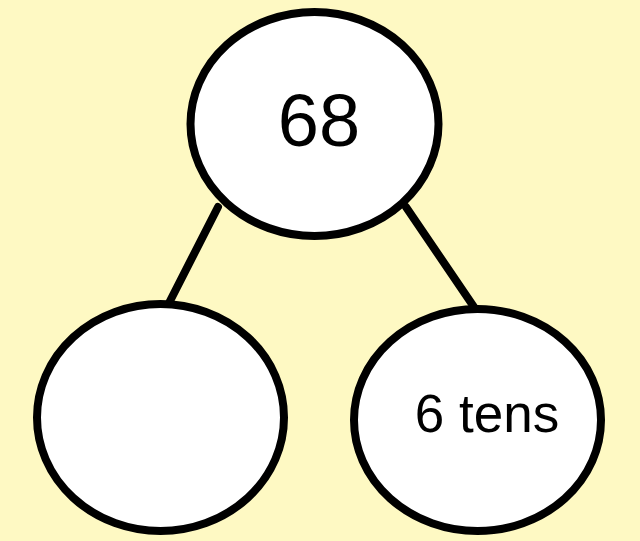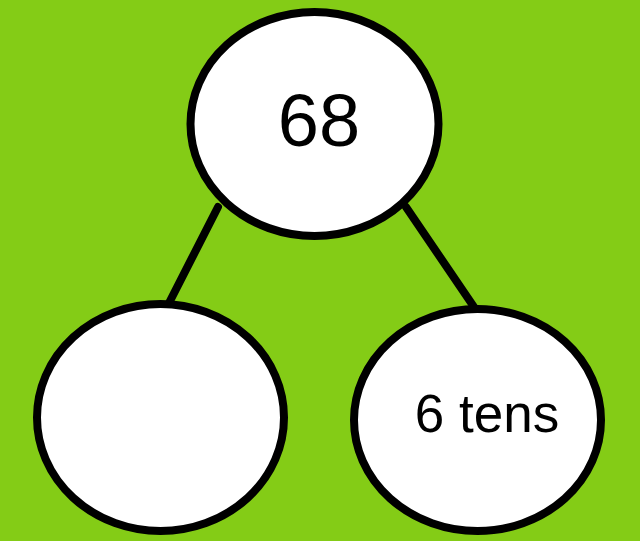--- a/index.html
+++ b/index.html
@@ -8,21 +8,21 @@
     padding: 0;
     background: #ffffff;
   }
   body {
     font-family: "Liberation Sans", sans-serif;
   }
   #canvas {
     position: relative;
     width: 640px;
     height: 541px;
-    background: #84cc16;
+    background: #fef9c3;
     overflow: hidden;
   }
   #bond-svg {
     position: absolute;
     left: 0;
     top: 0;
     width: 640px;
     height: 541px;
     display: block;
   }

